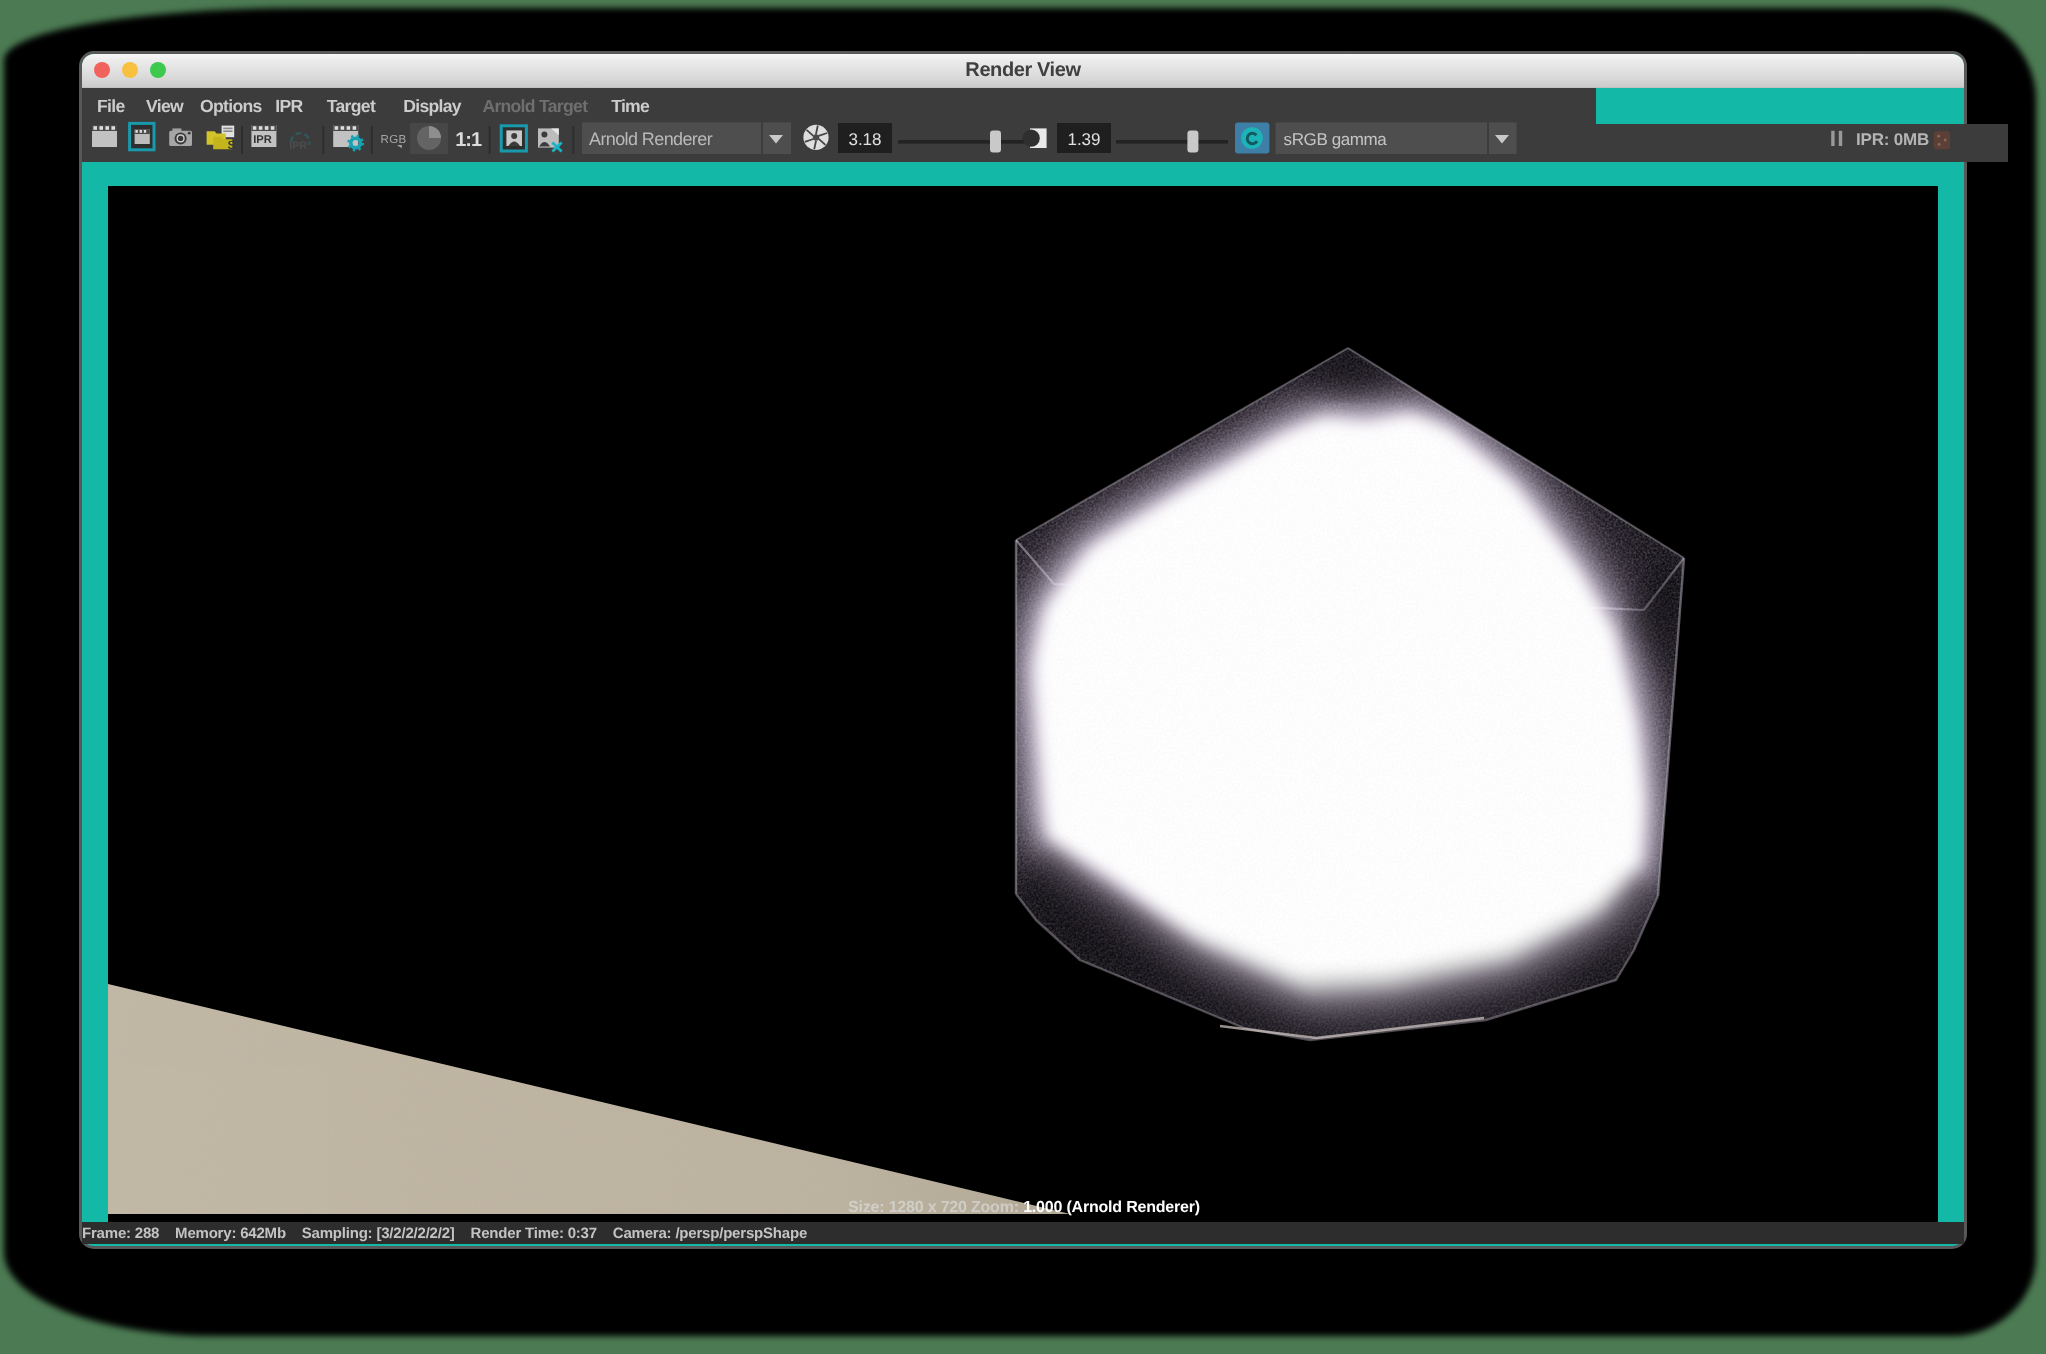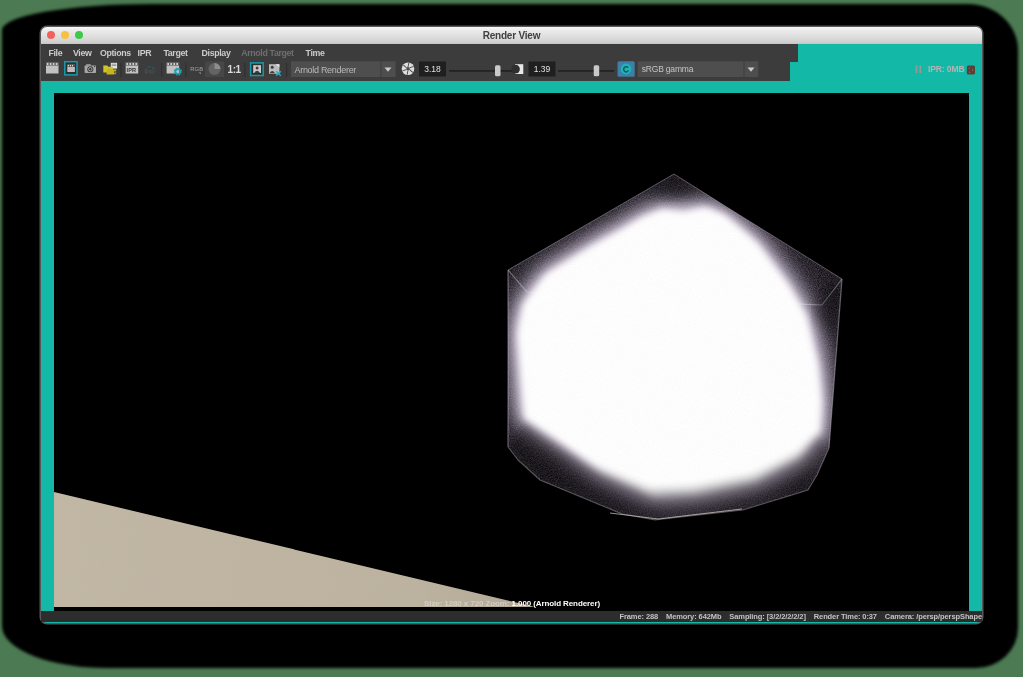--- a/index.html
+++ b/index.html
@@ -17,23 +17,23 @@
   .tl { position:absolute; top:3.7px; width:8px; height:8px; border-radius:50%; }
   .tl.r { left:5.6px;  background:#f2625c; }
   .tl.y { left:19.8px; background:#f7c13f; }
   .tl.g { left:34.1px; background:#3cc94e; }
   .titletext { position:absolute; top:0; left:0; width:941px; height:17px;
                text-align:center; font-size:10px; line-height:18px; color:#404040;
                letter-spacing:-0.2px; font-weight:bold; }
   .menubar { position:absolute; left:0; top:17px; width:757px; height:18px; background:#3c3c3c;text-decoration:underline; }
   .menubar span { position:absolute; top:0; line-height:19px; font-size:8.8px;
                   letter-spacing:-0.35px; color:#cccccc; font-weight:bold; }
-  .toolbar { position:absolute; left:0; top:35px; width:749px; height:19px; background:#3c3c3c; }
+  .toolbar { position:absolute; left:0; top:35px; width:963px; height:19px; background:#3c3c3c; }
   .statusbar { position:absolute; left:0; top:584px; width:941px; height:11px; background:#2d2d2d;
-               text-align:right; font-size:7.5px; letter-spacing:-0.1px; line-height:11.5px;
+               text-align:left; font-size:7.5px; letter-spacing:-0.1px; line-height:11.5px;
                color:#c3c3c3; font-weight:bold; }
   .renderarea { position:absolute; left:13px; top:66px; width:745px; height:518px; background:#000; }
 </style>
 </head>
 <body>
   <div class="shadow"></div>
   <div class="win">
     <div class="titlebar"></div>
     <div class="tl r"></div>
     <div class="tl y"></div>

